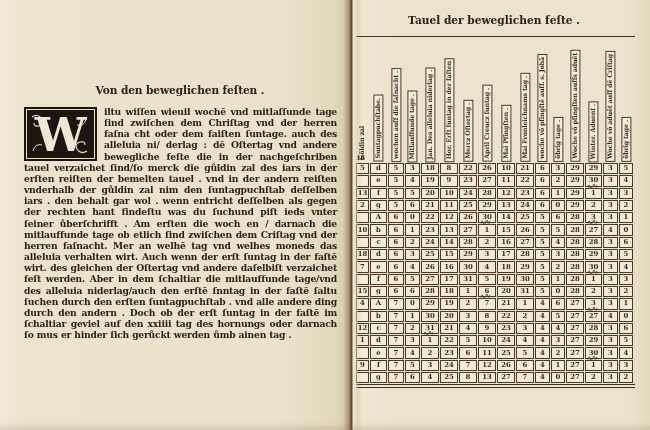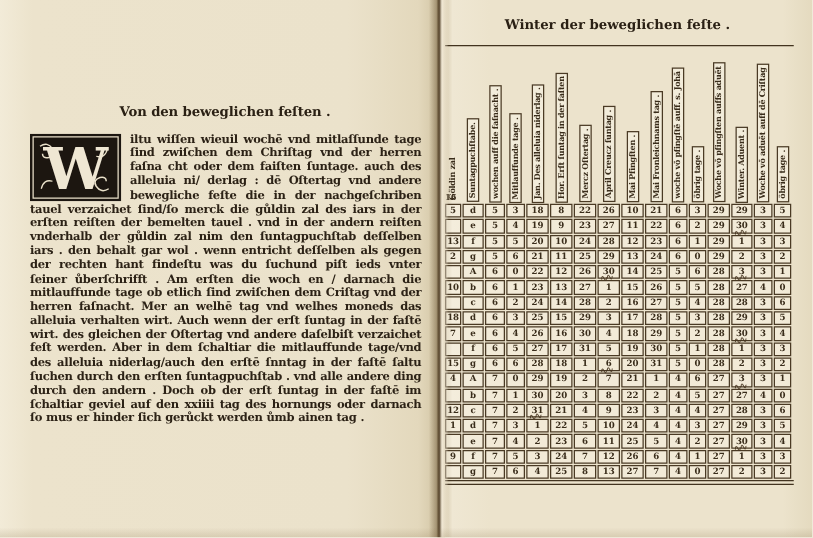--- a/index.html
+++ b/index.html
@@ -88,21 +88,21 @@
         <path d="M8 10 q6 -4 10 2 q3 5 -3 7 q-5 1 -5 -3" fill="none" stroke="#e9e0c9" stroke-width="1.2"></path>
         <path d="M63 44 q-6 4 -10 -2 q-3 -5 3 -7 q5 -1 5 3" fill="none" stroke="#e9e0c9" stroke-width="1.2"></path>
         <path d="M9 44 q2 -8 9 -6 M62 12 q-2 8 -9 6" fill="none" stroke="#e9e0c9" stroke-width="1"></path>
         <text x="36.5" y="44" text-anchor="middle" font-family="DejaVu Serif, serif" font-size="46" font-weight="bold" fill="#efe7d3">W</text>
       </svg>
         </span><span>iltu wiſſen wieuil wochē vnd mitlaſſunde tage ſind zwiſchen dem Chriſtag vnd der herren faſna cht oder dem faiſten ſuntage. auch des alleluia ni/ derlag : dē Oſtertag vnd andere bewegliche feſte die in der nachgeſchriben tauel verzaichet ſind/ſo merck die gůldin zal des iars in der erſten reiſten der bemelten tauel . vnd in der andern reiſten vnderhalb der gůldin zal nim den ſuntagpuchſtab deſſelben iars . den behalt gar wol . wenn entricht deſſelben als gegen der rechten hant findeſtu was du ſuchund piſt ieds vnter ſeiner ůberſchrifft . Am erſten die woch en / darnach die mitlauffunde tage ob etlich ſind zwiſchen dem Criſtag vnd der herren faſnacht. Mer an welhē tag vnd welhes moneds das alleluia verhalten wirt. Auch wenn der erſt ſuntag in der faſtē wirt. des gleichen der Oſtertag vnd andere daſelbiſt verzaichet feſt werden. Aber in dem ſchaltiar die mitlauffunde tage/vnd des alleluia niderlag/auch den erſtē ſnntag in der faſtē ſaltu ſuchen durch den erſten ſuntagpuchſtab . vnd alle andere ding durch den andern . Doch ob der erſt ſuntag in der faſtē im ſchaltiar geviel auf den xxiiii tag des hornungs oder darnach ſo mus er hinder ſich gerůckt werden ůmb ainen tag .</span>
     </p>
   </div>
 
   <div class="page page-right">
-    <div class="rtitle">Winter der beweglichen feſte .</div>
+    <div class="rtitle">Tauel der beweglichen feſte .</div>
     <div class="tbl">
       <div class="toprule"></div>
       <div class="thead" id="thead">
           <div class="hcol" style="width: 13px;">
             <div class="hbox noborder">Göldin zal</div>
             <span class="gz16">16</span>
           </div>
           <div class="hcol" style="width: 17px;">
             <div class="hbox">Suntagpuchſtabe.</div>
           </div>

